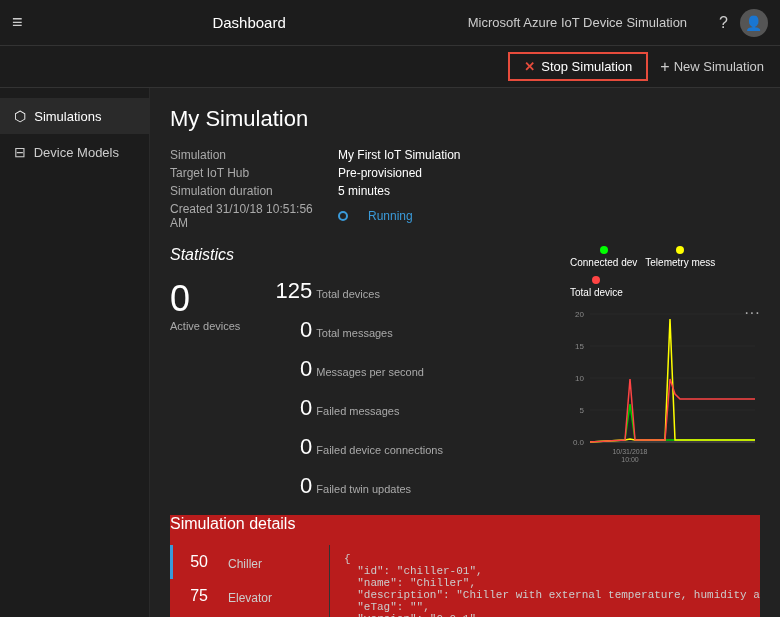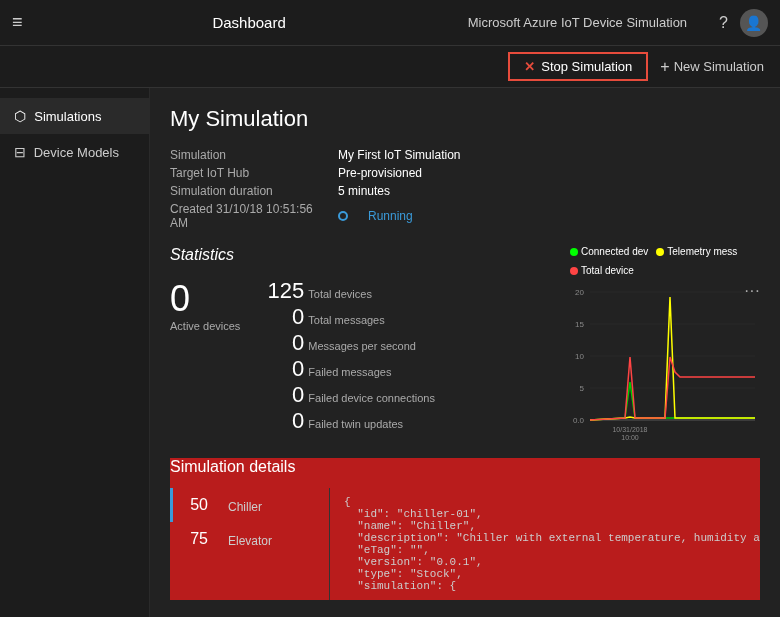--- a/index.html
+++ b/index.html
@@ -230,20 +230,21 @@
       display: flex;
       gap: 8px;
       font-size: 10px;
       margin-bottom: 6px;
       flex-wrap: wrap;
     }
     .legend-item {
       display: flex;
       align-items: center;
       gap: 3px;
+      flex-direction: column;
     }
     .legend-dot {
       width: 8px;
       height: 8px;
       border-radius: 50%;
     }
     .chart-area {
       position: relative;
       height: 160px;
     }
@@ -379,21 +380,21 @@
 
       <div class="stats-panel">
         <div class="stats-title">Statistics</div>
 
         <div style="display:flex; align-items:flex-start; gap:24px;">
           <div class="active-devices-block">
             <div class="active-count">0</div>
             <div class="active-label">Active devices</div>
           </div>
 
-          <div style="display:flex; flex-direction:column; gap:0;">
+          <div style="display:flex; flex-direction:column; gap:13px;margin-left:8px;">
             <div class="metric-row">
               <span class="metric-number">125</span>
               <span class="metric-text">Total devices</span>
             </div>
             <div class="metric-row">
               <span class="metric-number">0</span>
               <span class="metric-text">Total messages</span>
             </div>
             <div class="metric-row">
               <span class="metric-number">0</span>

